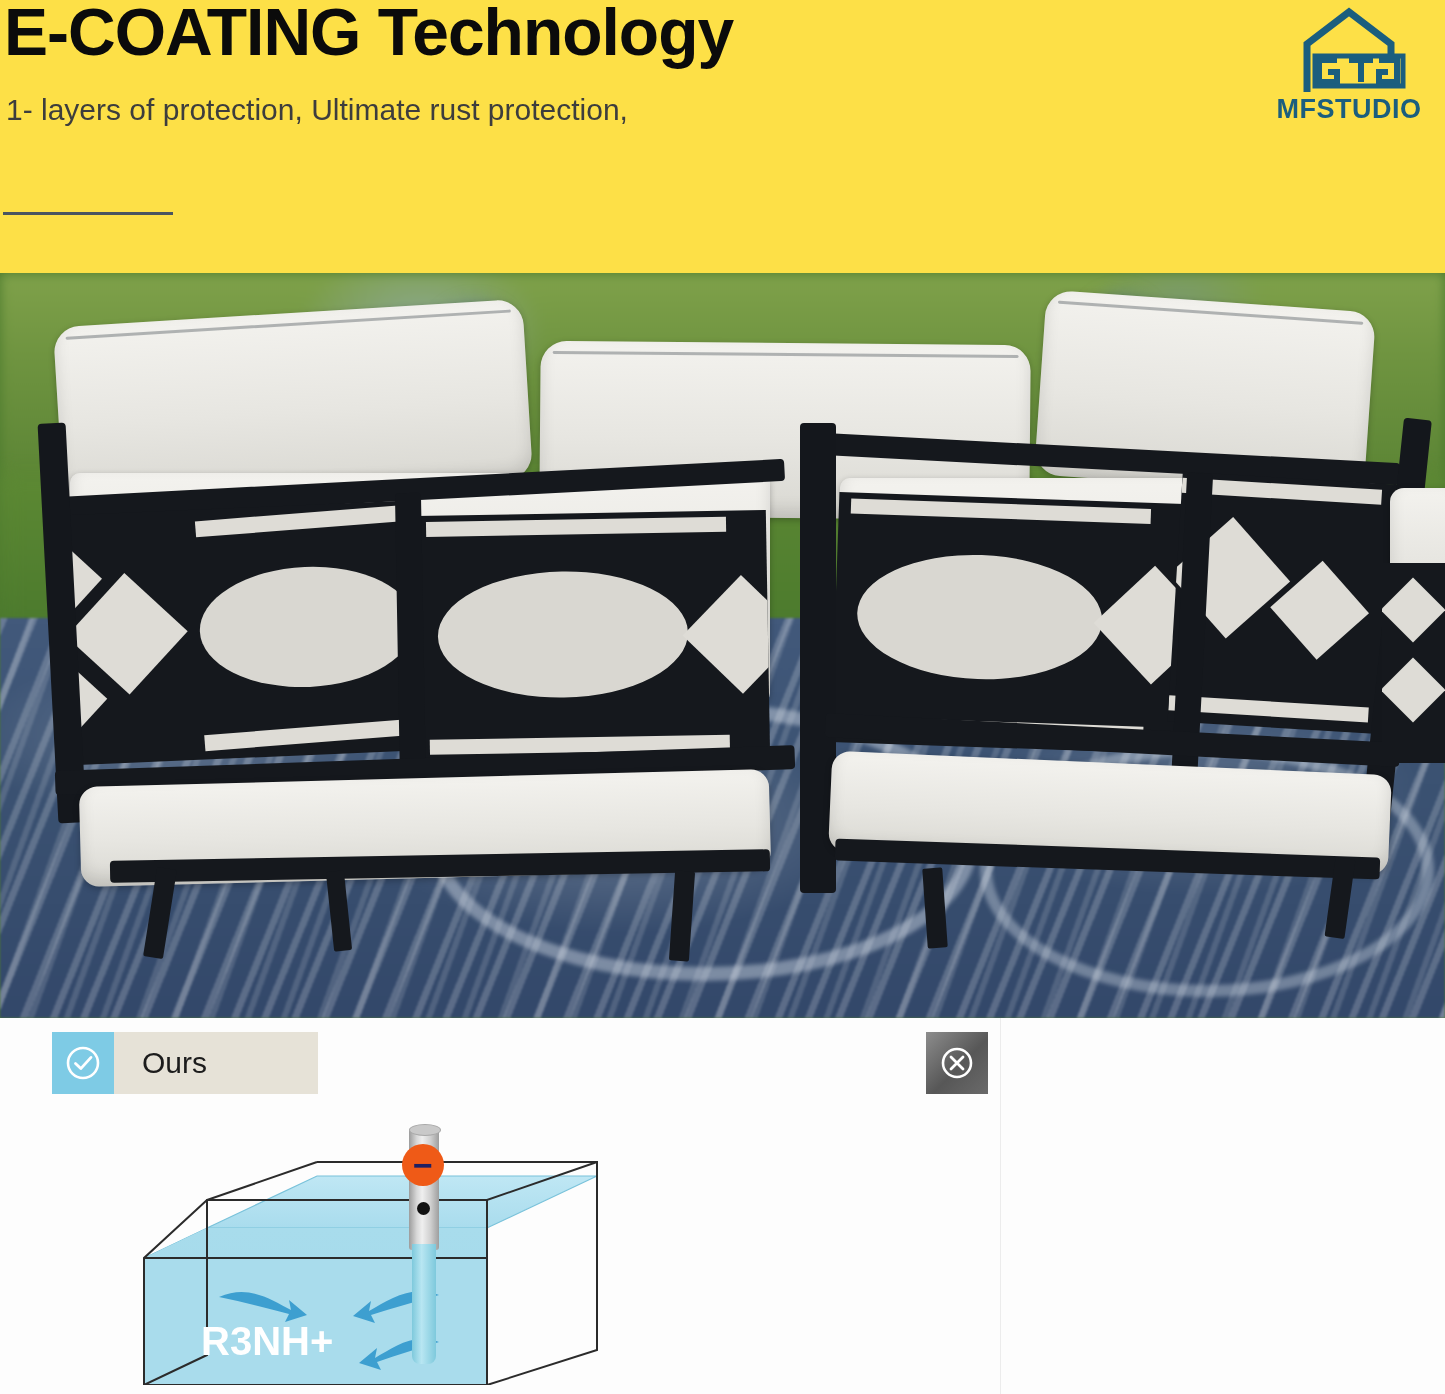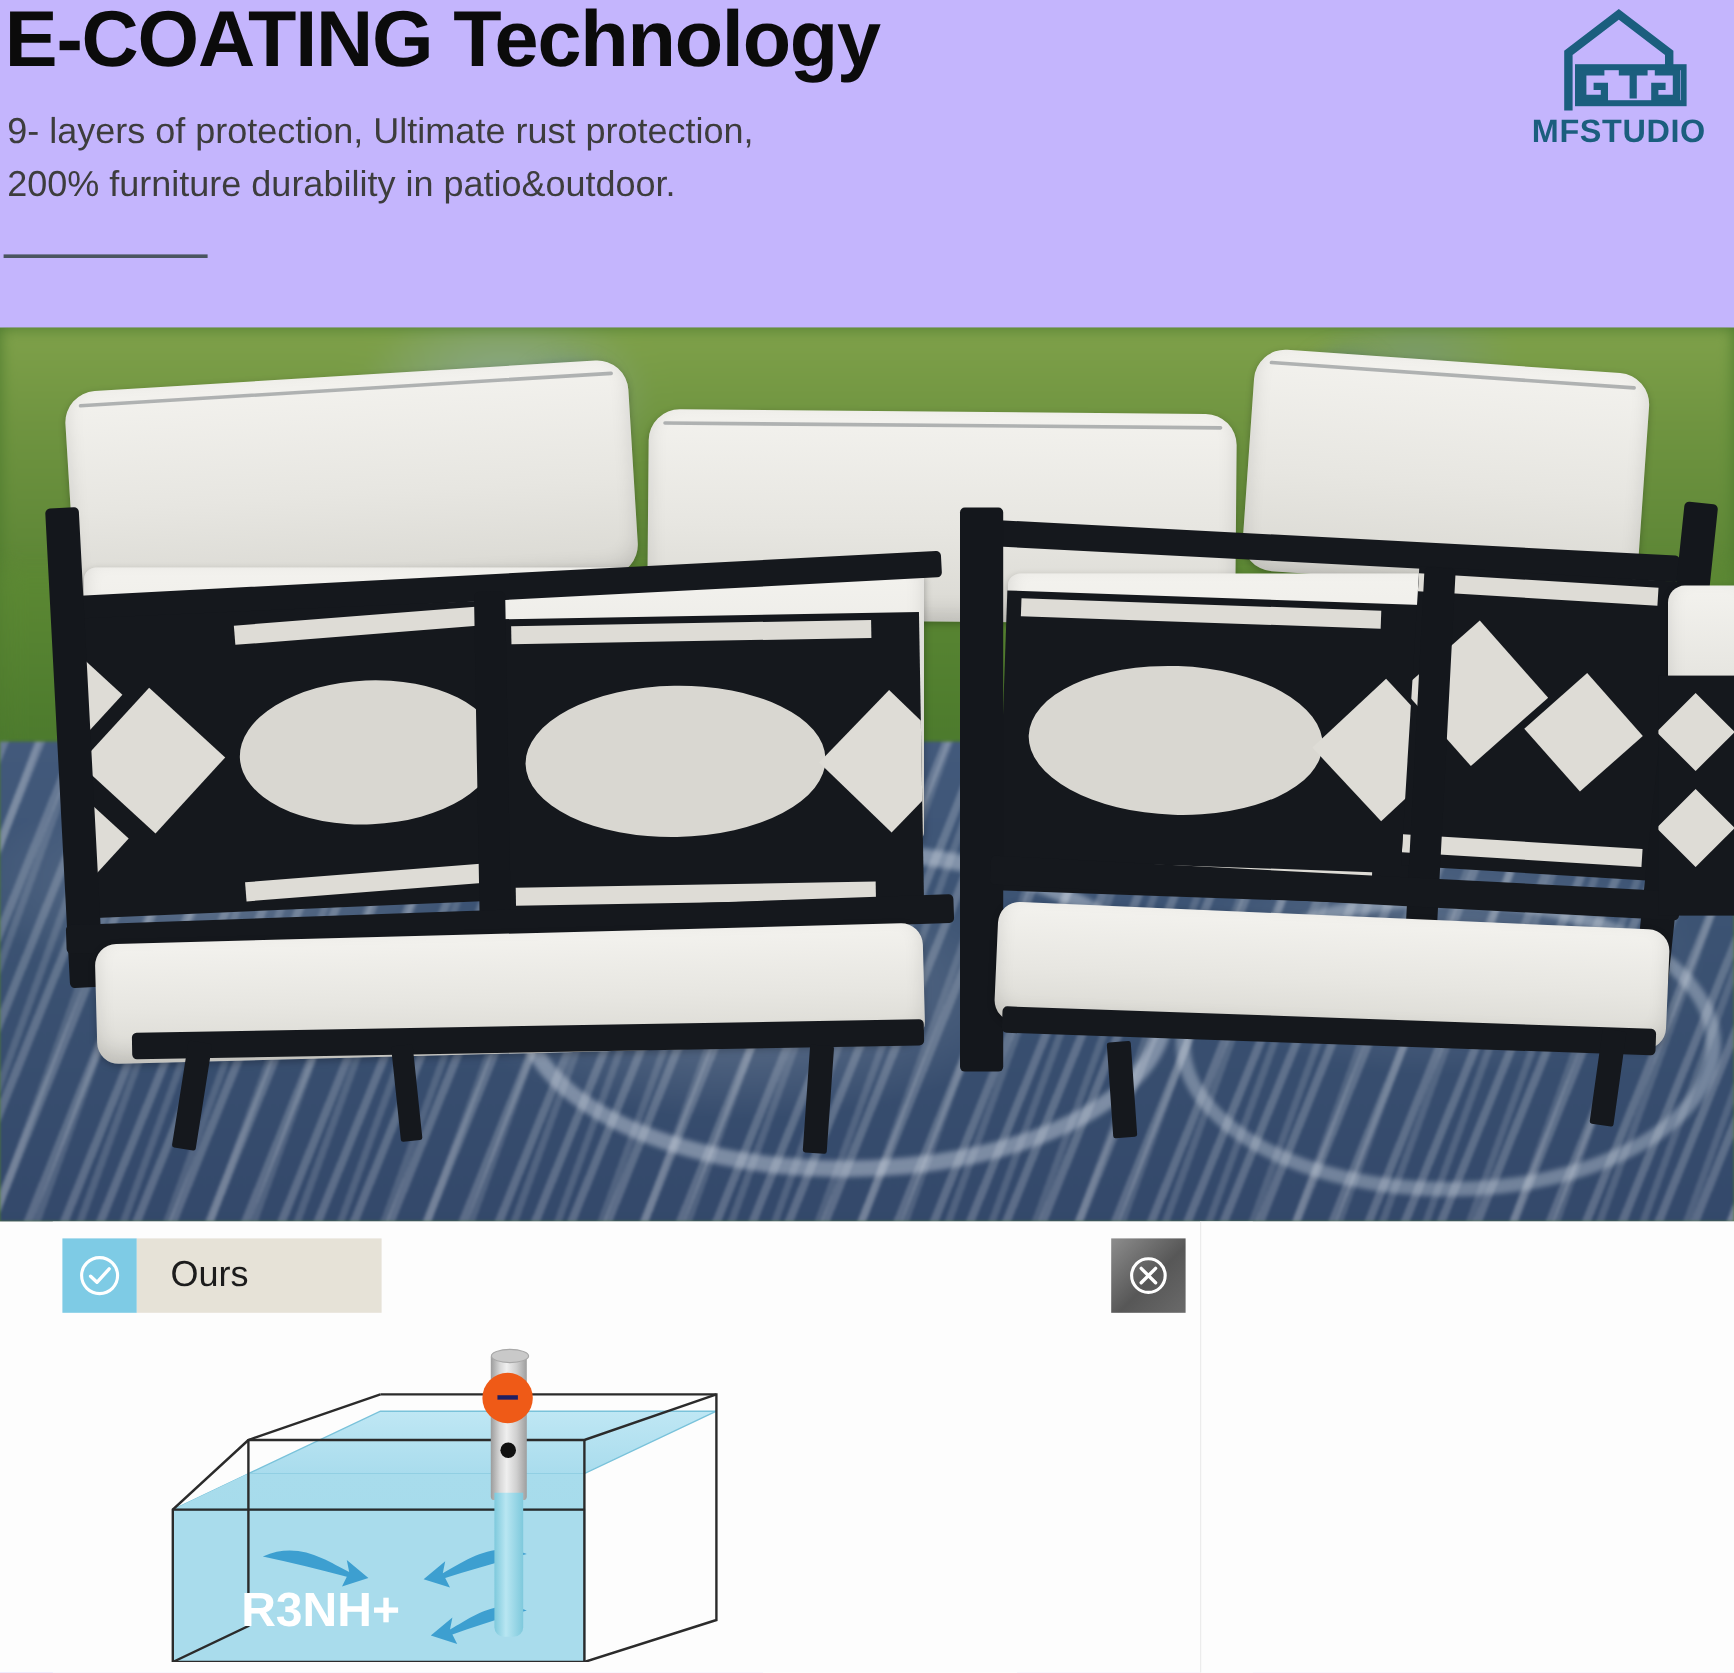--- a/index.html
+++ b/index.html
@@ -1,20 +1,20 @@
 <!DOCTYPE html>
 <html><head>
 <meta charset="utf-8">
 <style>
   html,body{margin:0;padding:0;background:#ffffff;}
   body{
     width:1445px;height:1394px;position:relative;overflow:hidden;
     font-family:"Liberation Sans", sans-serif;color:#111;
   }
-  .page{position:absolute;inset:0;background:#c4b5fd;}
+  .page{position:absolute;inset:0;background:#fde047;}
 
   
   .header{position:absolute;left:0;top:0;width:1445px;height:273px;}
   .title{
     position:absolute;left:4px;top:-4px;
     font-size:66px;font-weight:bold;letter-spacing:-1px;
     color:#0b0b0b;line-height:1.1;white-space:nowrap;
   }
   .subtitle{
     position:absolute;left:6px;top:88px;width:860px;
@@ -137,22 +137,21 @@
   .charge span{color:#1d1f63;font-weight:bold;line-height:1;}
 </style>
 </head>
 <body>
 
 <div class="page">
 
   <div class="header">
     <div class="title">E-COATING Technology</div>
     <div class="subtitle">
-      <span class="l1">9- layers of protection, Ultimate rust protection,</span>
-      <span class="l2">200% furniture durability in patio&amp;outdoor.</span>
+      <span class="l1">1- layers of protection, Ultimate rust protection,</span>
     </div>
     <div class="rule"></div>
 
     <div class="logo">
       <svg width="172" height="92" viewBox="0 0 172 92">
         <path d="M44 86 L44 38 L86 6 L128 38 L128 52" fill="none" stroke="#1b5e7e" stroke-width="7" stroke-linejoin="miter"></path>
 
         <g fill="none" stroke="#1b5e7e" stroke-width="6">
           <path d="M74 54 h-18 v22 h18 v-10 h-9"></path>
           <path d="M86 54 h24 M98 54 v22"></path>

